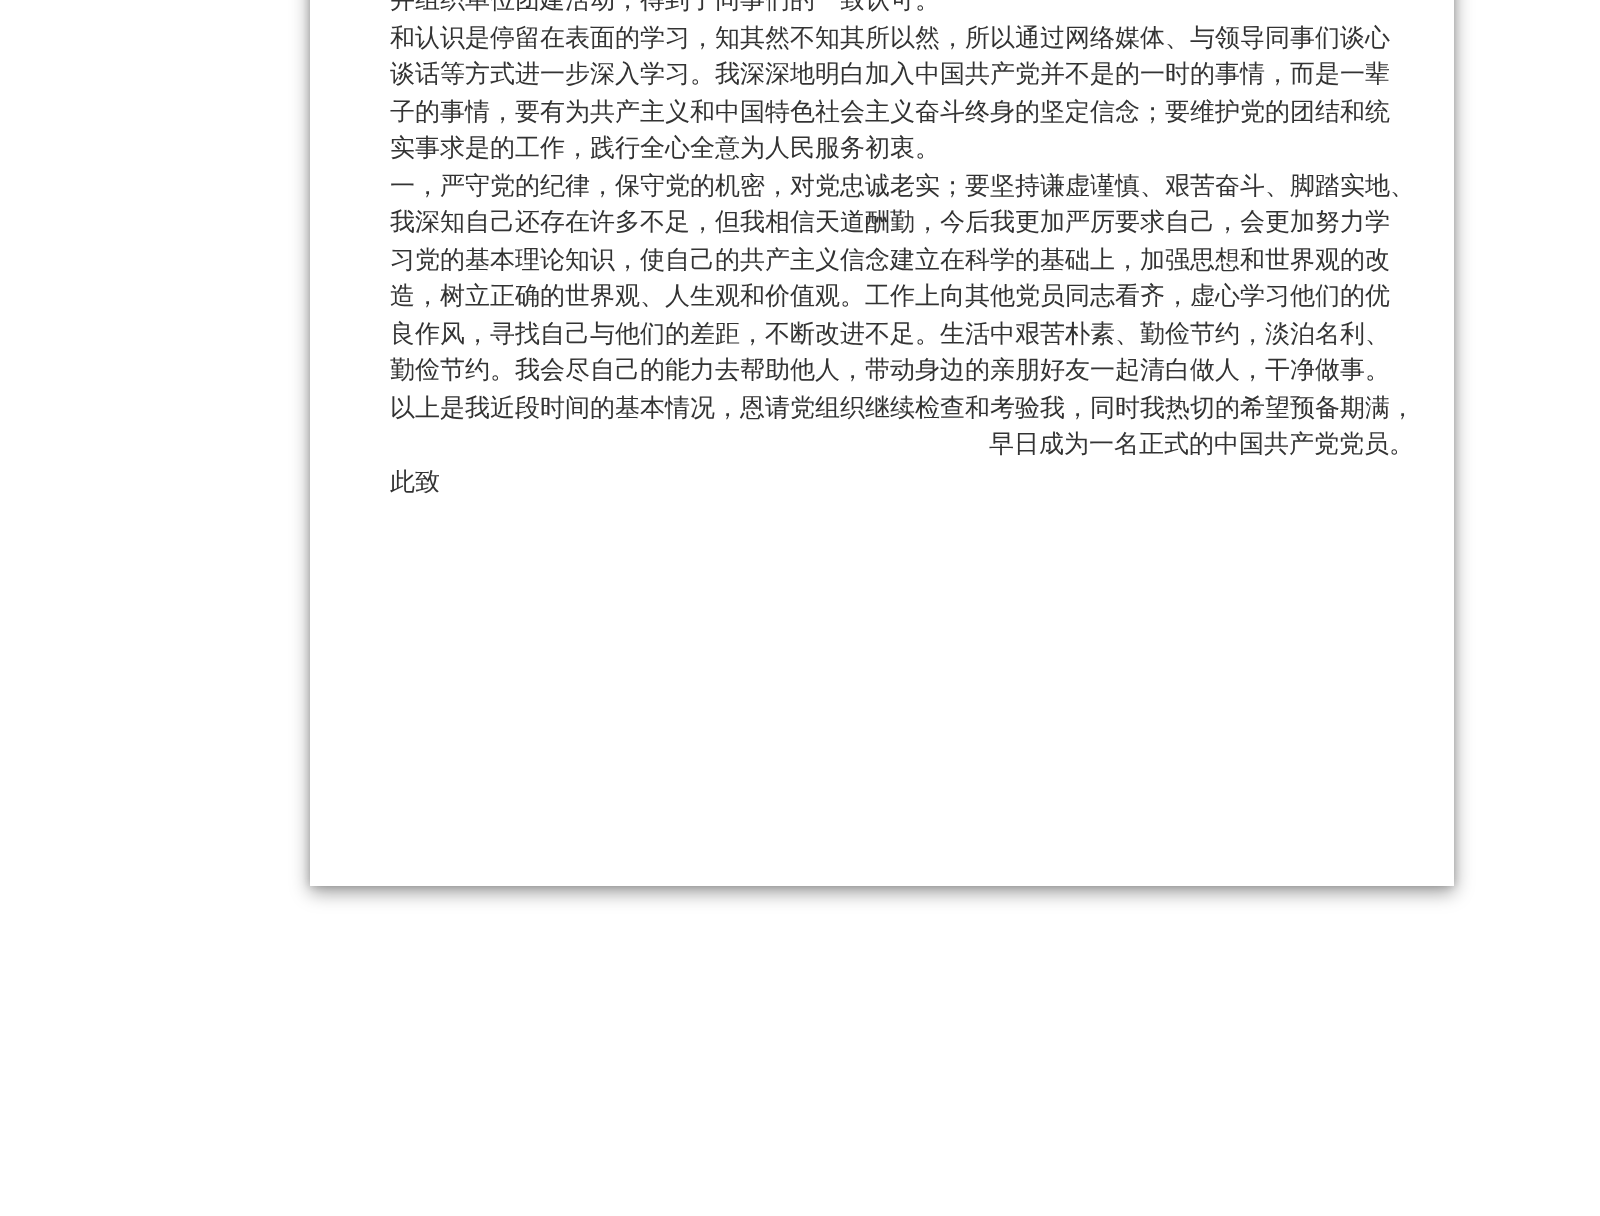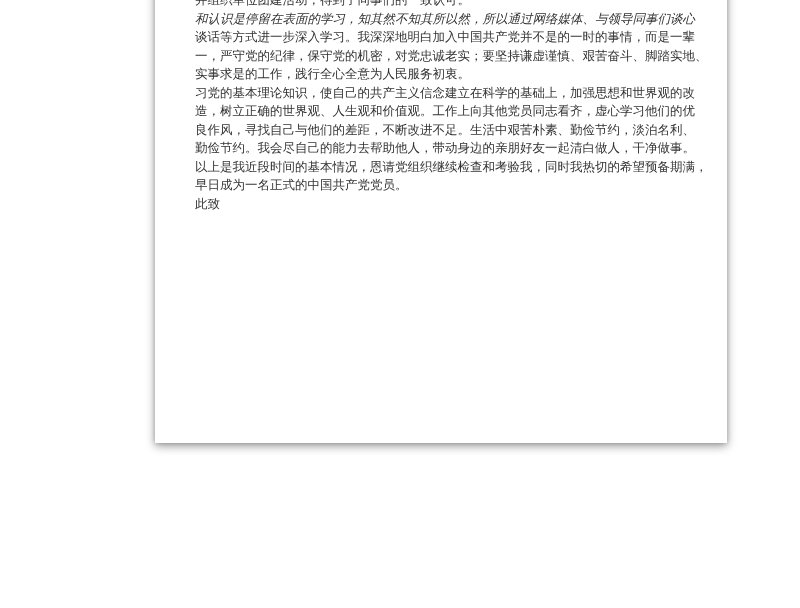--- a/index.html
+++ b/index.html
@@ -41,26 +41,28 @@
     overflow: visible;
   }
 </style>
 </head>
 <body>
 
 <div class="viewer">
   <div class="page">
     <div class="content">
         <div class="line" style="color: rgb(51, 51, 51);">并组织单位团建活动，得到了同事们的一致认可。</div>
-        <div class="line" style="color: rgb(51, 51, 51); font-style: italic;">和认识是停留在表面的学习，知其然不知其所以然，所以通过网络媒体、与领导同事们谈心</div>
+        <div class="line" style="color: rgb(51, 51, 51);">和认识是停留在表面的学习，知其然不知其所以然，所以通过网络媒体、与领导同事们谈心</div>
         <div class="line" style="color: rgb(51, 51, 51);">谈话等方式进一步深入学习。我深深地明白加入中国共产党并不是的一时的事情，而是一辈</div>
+        <div class="line" style="color: rgb(51, 51, 51);">子的事情，要有为共产主义和中国特色社会主义奋斗终身的坚定信念；要维护党的团结和统</div>
+        <div class="line" style="color: rgb(51, 51, 51);">实事求是的工作，践行全心全意为人民服务初衷。</div>
         <div class="line" style="color: rgb(51, 51, 51);">一，严守党的纪律，保守党的机密，对党忠诚老实；要坚持谦虚谨慎、艰苦奋斗、脚踏实地、</div>
-        <div class="line" style="color: rgb(51, 51, 51);">实事求是的工作，践行全心全意为人民服务初衷。</div>
+        <div class="line" style="color: rgb(51, 51, 51);">我深知自己还存在许多不足，但我相信天道酬勤，今后我更加严厉要求自己，会更加努力学</div>
         <div class="line" style="color: rgb(51, 51, 51);">习党的基本理论知识，使自己的共产主义信念建立在科学的基础上，加强思想和世界观的改</div>
         <div class="line" style="color: rgb(51, 51, 51);">造，树立正确的世界观、人生观和价值观。工作上向其他党员同志看齐，虚心学习他们的优</div>
         <div class="line" style="color: rgb(51, 51, 51);">良作风，寻找自己与他们的差距，不断改进不足。生活中艰苦朴素、勤俭节约，淡泊名利、</div>
         <div class="line" style="color: rgb(51, 51, 51);">勤俭节约。我会尽自己的能力去帮助他人，带动身边的亲朋好友一起清白做人，干净做事。</div>
         <div class="line" style="color: rgb(51, 51, 51);">以上是我近段时间的基本情况，恩请党组织继续检查和考验我，同时我热切的希望预备期满，</div>
-        <div class="line" style="color: rgb(51, 51, 51);">早日成为一名正式的中国共产党党员。</div>
+        <div class="line" style="color: rgb(51, 51, 51); text-align: right;">早日成为一名正式的中国共产党党员。</div>
         <div class="line" style="color: rgb(51, 51, 51);">此致</div>
       </div>
   </div>
 </div>
 
 </body></html>

